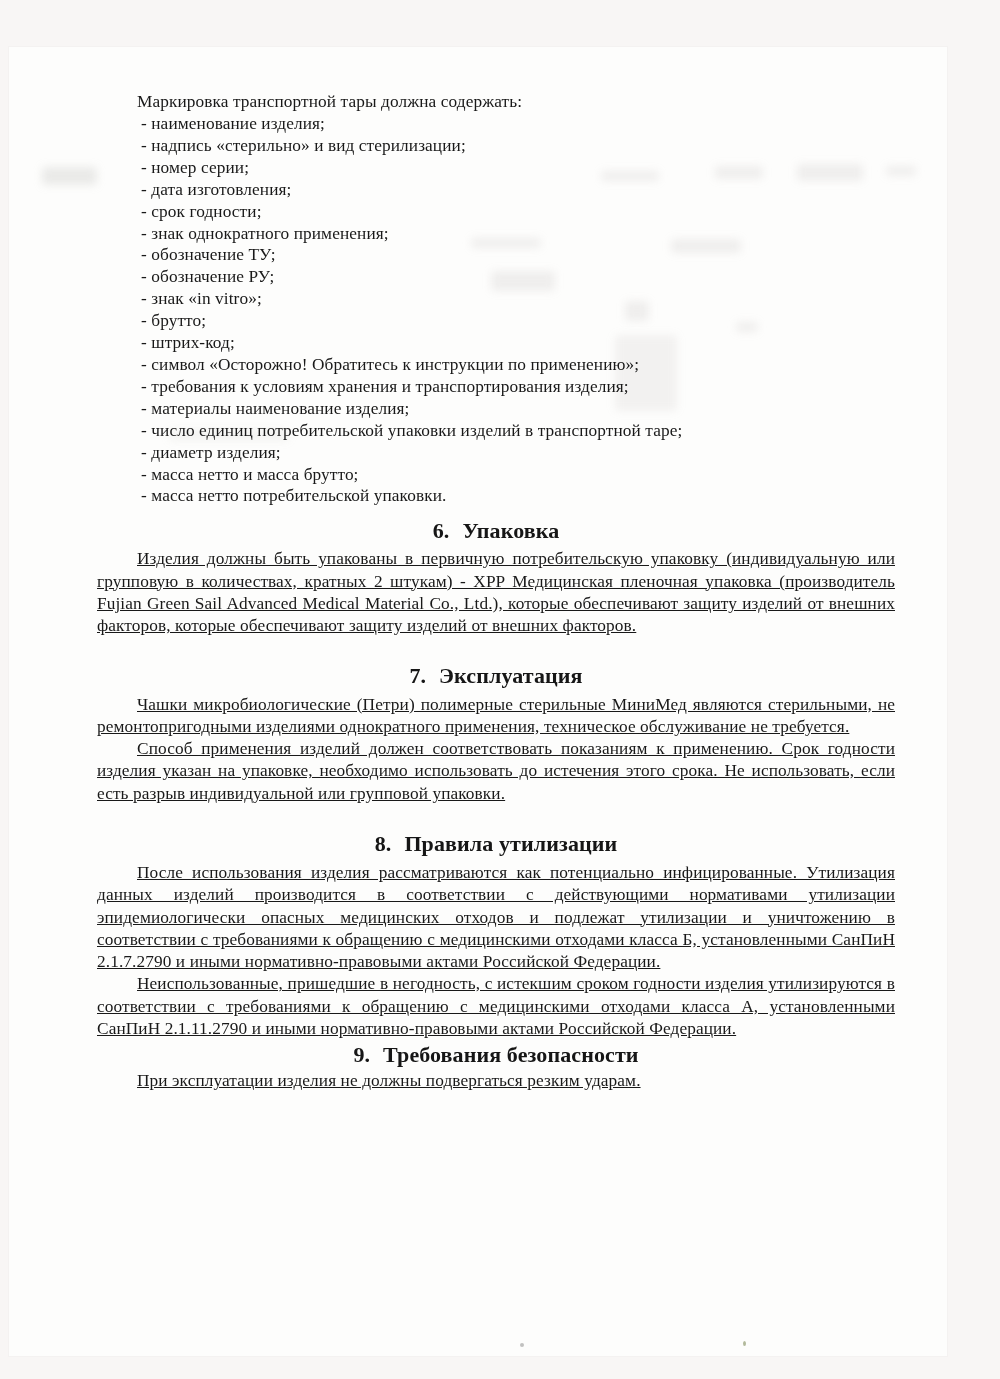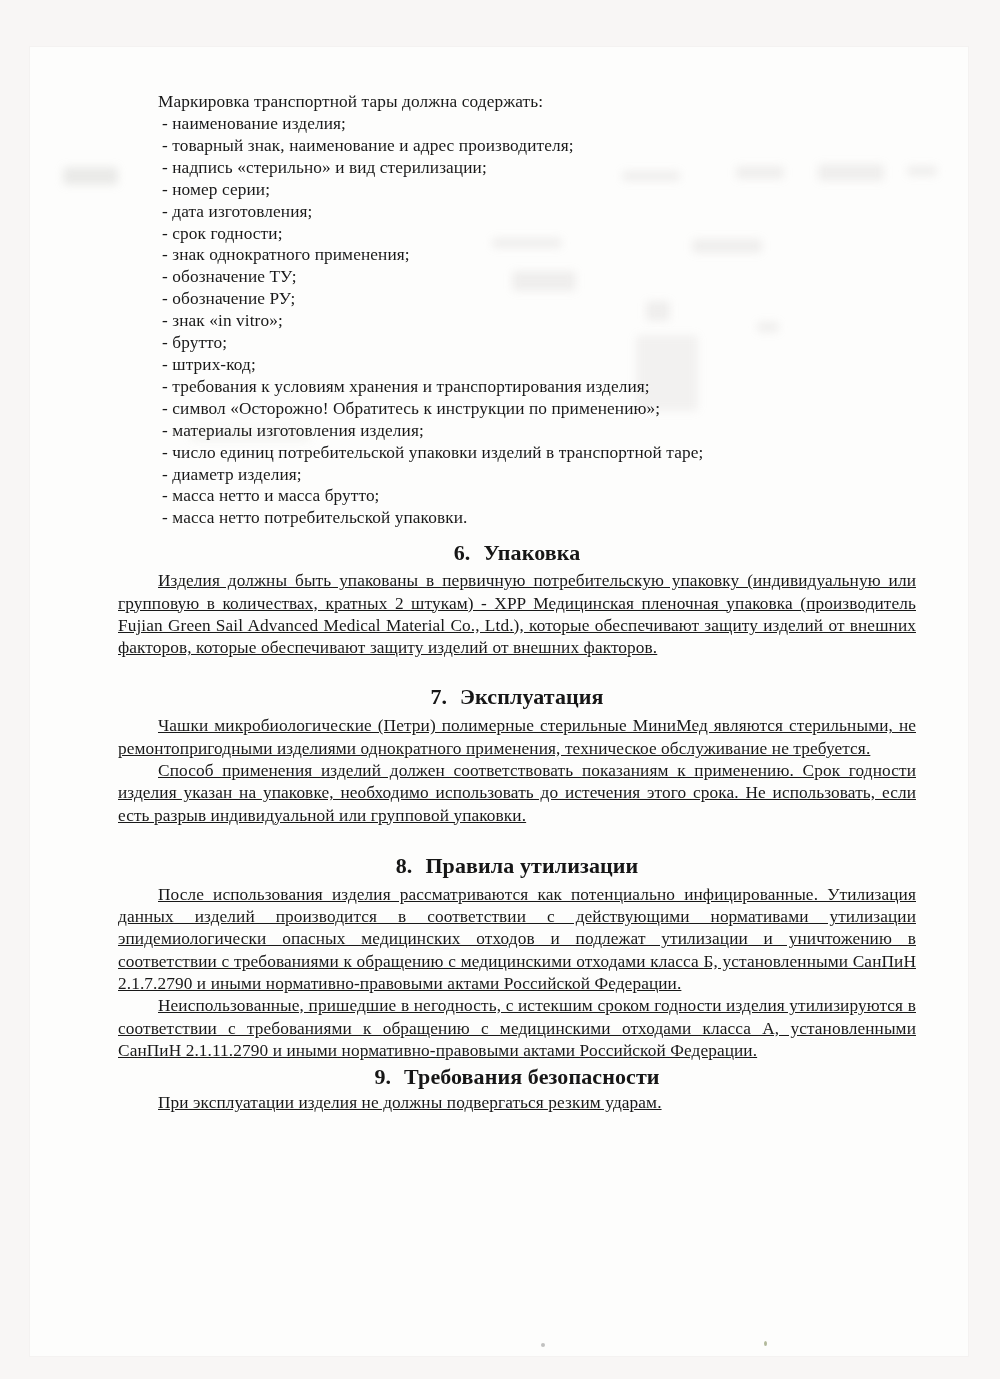--- a/index.html
+++ b/index.html
@@ -12,21 +12,21 @@
     width: 1000px;
     height: 1379px;
     margin: 0 auto;
     background: #f8f6f5;
     overflow: hidden;
     font-family: "Liberation Serif", "DejaVu Serif", serif;
   }
   
   .page {
     position: absolute;
-    left: 30px;
+    left: 9px;
     top: 47px;
     width: 938px;
     height: 1309px;
     background: #fdfdfc;
     box-shadow: 0 0 0 1px rgba(0,0,0,0.015);
   }
   .content {
     position: absolute;
     left: 88px;
     top: 44px;
@@ -115,34 +115,33 @@
     <div class="art a12"></div>
     <div class="speck s1"></div>
     <div class="speck s2"></div>
 
     <div class="content">
 
       <p class="intro">Маркировка транспортной тары должна содержать:</p>
 
       <div class="mark-list">
         <div class="li">- наименование изделия;</div>
-        <div class="li">- товарный знак, наименование и адрес производителя;</div>
         <div class="li">- надпись «стерильно» и вид стерилизации;</div>
         <div class="li">- номер серии;</div>
         <div class="li">- дата изготовления;</div>
         <div class="li">- срок годности;</div>
         <div class="li">- знак однократного применения;</div>
         <div class="li">- обозначение ТУ;</div>
         <div class="li">- обозначение РУ;</div>
         <div class="li">- знак «in vitro»;</div>
         <div class="li">- брутто;</div>
         <div class="li">- штрих-код;</div>
+        <div class="li">- символ «Осторожно! Обратитесь к инструкции по применению»;</div>
         <div class="li">- требования к условиям хранения и транспортирования изделия;</div>
-        <div class="li">- символ «Осторожно! Обратитесь к инструкции по применению»;</div>
-        <div class="li">- материалы изготовления изделия;</div>
+        <div class="li">- материалы наименование изделия;</div>
         <div class="li">- число единиц потребительской упаковки изделий в транспортной таре;</div>
         <div class="li">- диаметр изделия;</div>
         <div class="li">- масса нетто и масса брутто;</div>
         <div class="li">- масса нетто потребительской упаковки.</div>
       </div>
 
       <div class="section">
         <h2 class="heading h6">
           <span class="num">6.</span><span>Упаковка</span>
         </h2>

